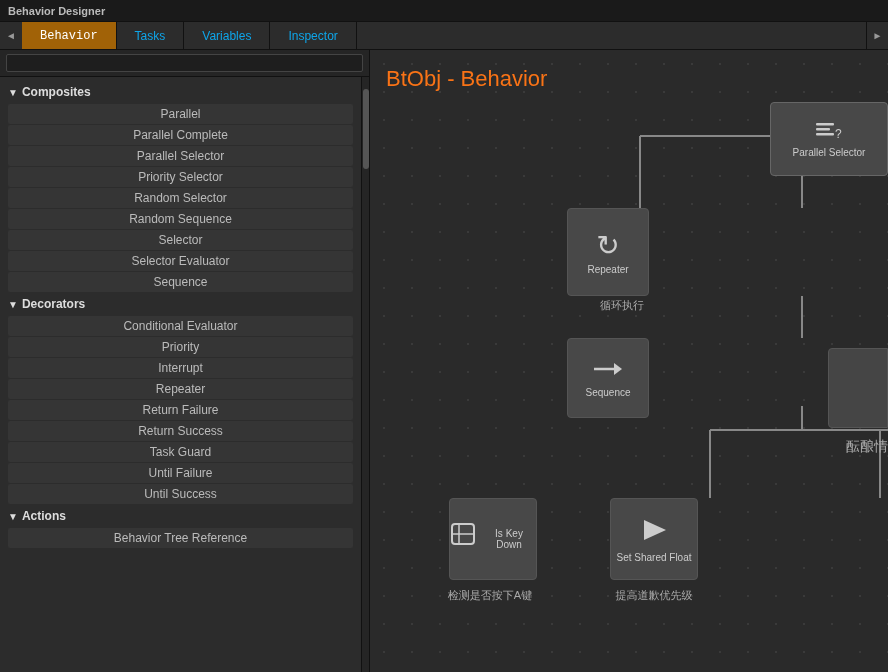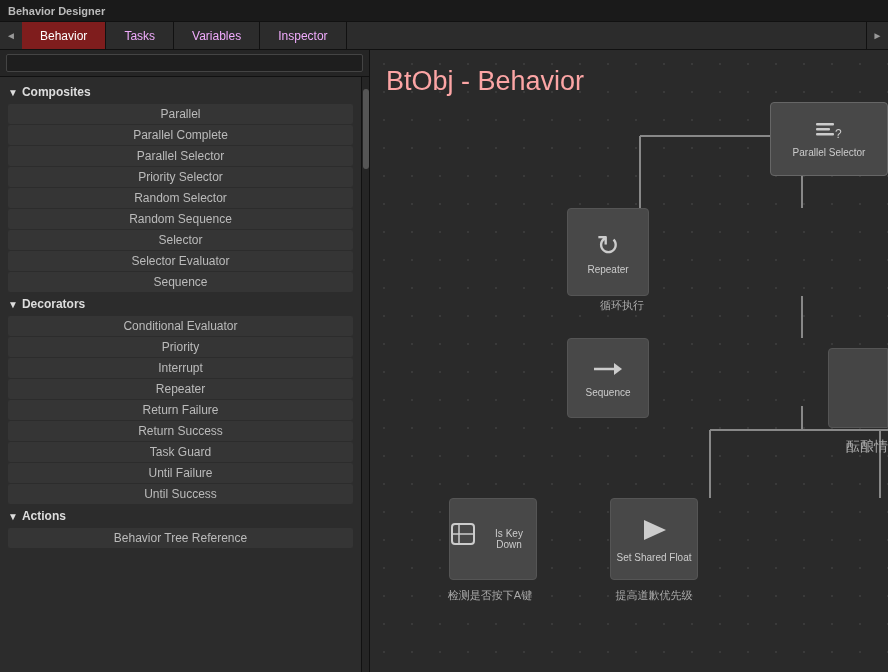--- a/index.html
+++ b/index.html
@@ -34,27 +34,28 @@
       height: 28px;
       display: flex;
       align-items: stretch;
       border-bottom: 1px solid #111;
     }
     .tab {
       padding: 0 18px;
       display: flex;
       align-items: center;
       font-size: 12px;
-      color: #f0abfc;
+      color: #0ea5e9;
       cursor: pointer;
       border-right: 1px solid #111;
     }
     .tab.active {
-      background: #7f1d1d;
+      background: #a16207;
       color: #fff;
+      font-family: Liberation Mono, monospace;
     }
     .tab-arrow {
       display: flex;
       align-items: center;
       justify-content: center;
       width: 22px;
       color: #999;
       font-size: 10px;
       cursor: pointer;
     }
@@ -168,22 +169,22 @@
       background-image: radial-gradient(circle, #3a3a3a 1px, transparent 1px);
       background-size: 28px 28px;
       pointer-events: none;
     }
 
     
     #canvas-title {
       position: absolute;
       top: 16px;
       left: 16px;
-      font-size: 27px;
-      color: #fca5a5;
+      font-size: 22px;
+      color: #f97316;
       font-weight: normal;
     }
 
     
     #connections-svg {
       position: absolute;
       top: 0; left: 0;
       width: 100%;
       height: 100%;
       pointer-events: none;

